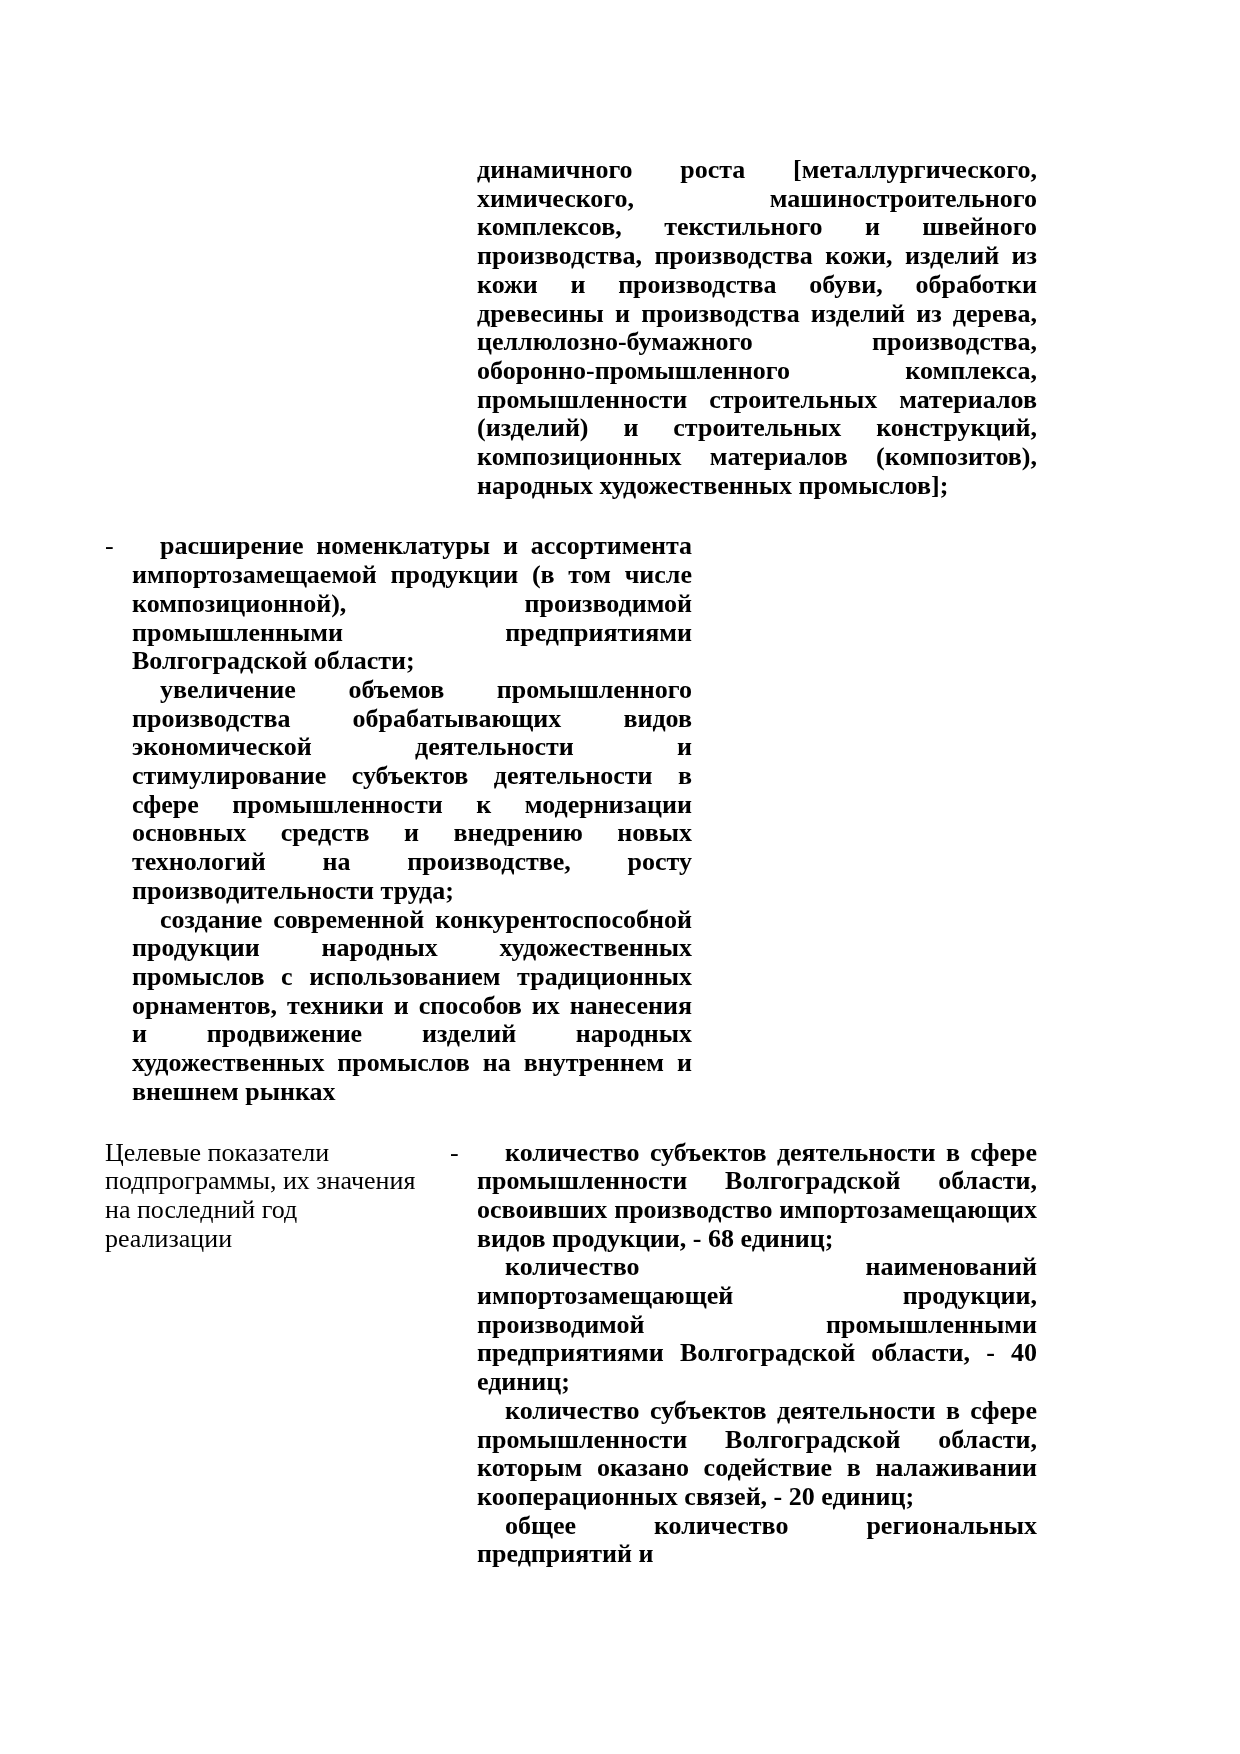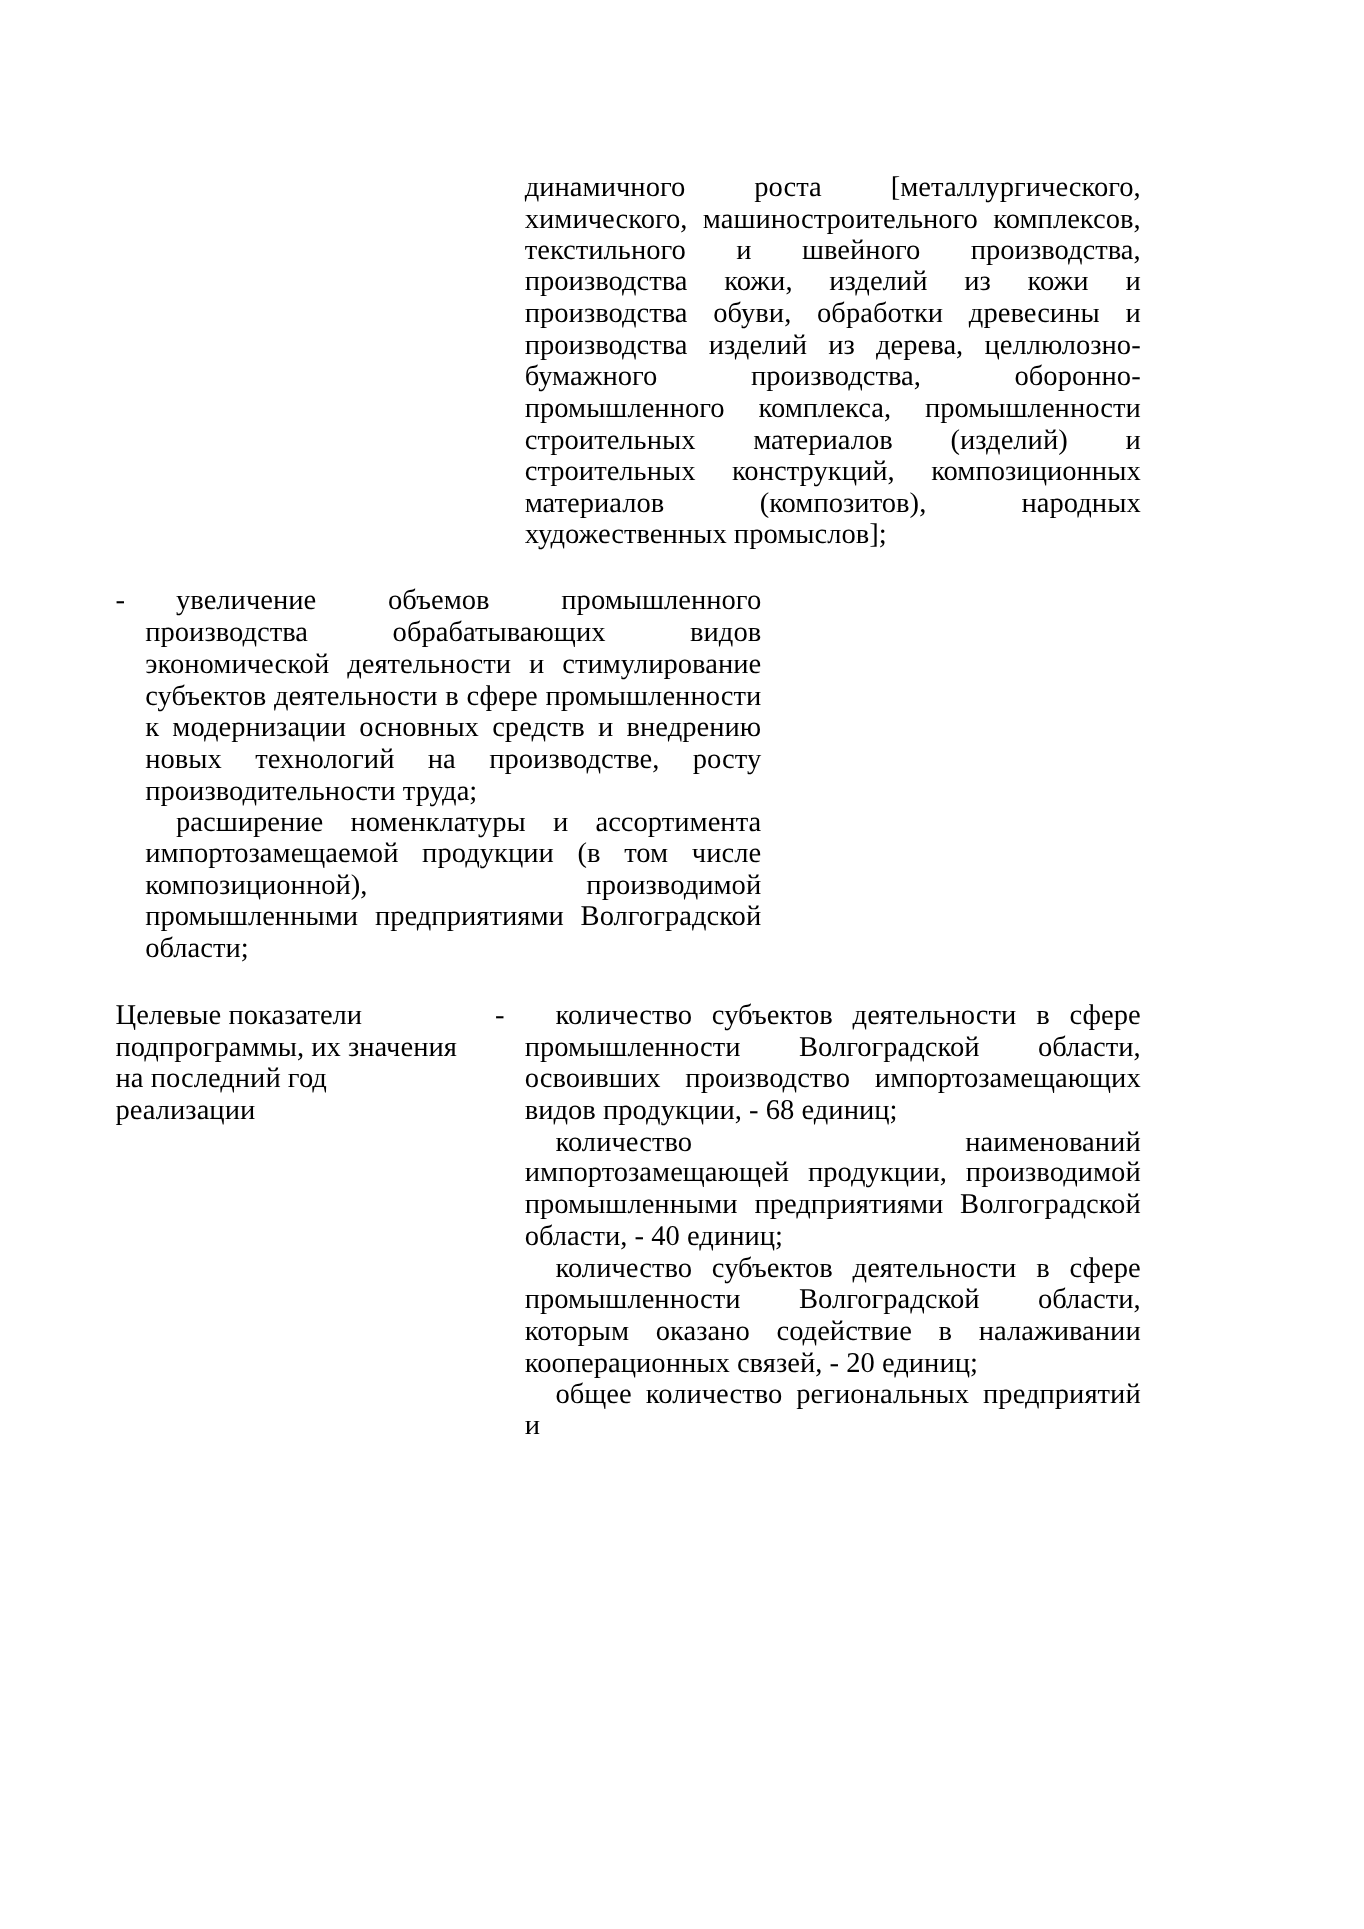--- a/index.html
+++ b/index.html
@@ -36,20 +36,21 @@
   }
   .cell-content {
     flex: 0 0 560px;
     width: 560px;
   }
   p.para {
     margin: 0;
     padding: 0;
     text-align: justify;
     text-indent: 28px;
+    font-weight: bold;
   }
   p.para.cont {
     text-indent: 0;
   }
 </style>
 </head>
 <body>
 
 <div class="page">
 
@@ -57,22 +58,23 @@
     <div class="cell-label"></div>
     <div class="cell-dash"></div>
     <div class="cell-content">
       <p class="para cont">динамичного роста [металлургического, химического, машиностроительного комплексов, текстильного и швейного производства, производства кожи, изделий из кожи и производства обуви, обработки древесины и производства изделий из дерева, целлюлозно-бумажного производства, оборонно-промышленного комплекса, промышленности строительных материалов (изделий) и строительных конструкций, композиционных материалов (композитов), народных художественных промыслов];</p>
     </div>
   </div>
 
   <div class="row">
     <div class="cell-dash">-</div>
     <div class="cell-content">
+      <p class="para">расширение номенклатуры и ассортимента импортозамещаемой продукции (в том числе композиционной), производимой промышленными предприятиями Волгоградской области;</p>
       <p class="para">увеличение объемов промышленного производства обрабатывающих видов экономической деятельности и стимулирование субъектов деятельности в сфере промышленности к модернизации основных средств и внедрению новых технологий на производстве, росту производительности труда;</p>
-      <p class="para">расширение номенклатуры и ассортимента импортозамещаемой продукции (в том числе композиционной), производимой промышленными предприятиями Волгоградской области;</p>
+      <p class="para">создание современной конкурентоспособной продукции народных художественных промыслов с использованием традиционных орнаментов, техники и способов их нанесения и продвижение изделий народных художественных промыслов на внутреннем и внешнем рынках</p>
     </div>
   </div>
 
   <div class="row">
     <div class="cell-label">Целевые показатели
 подпрограммы, их значения
 на последний год
 реализации</div>
     <div class="cell-dash">-</div>
     <div class="cell-content">

